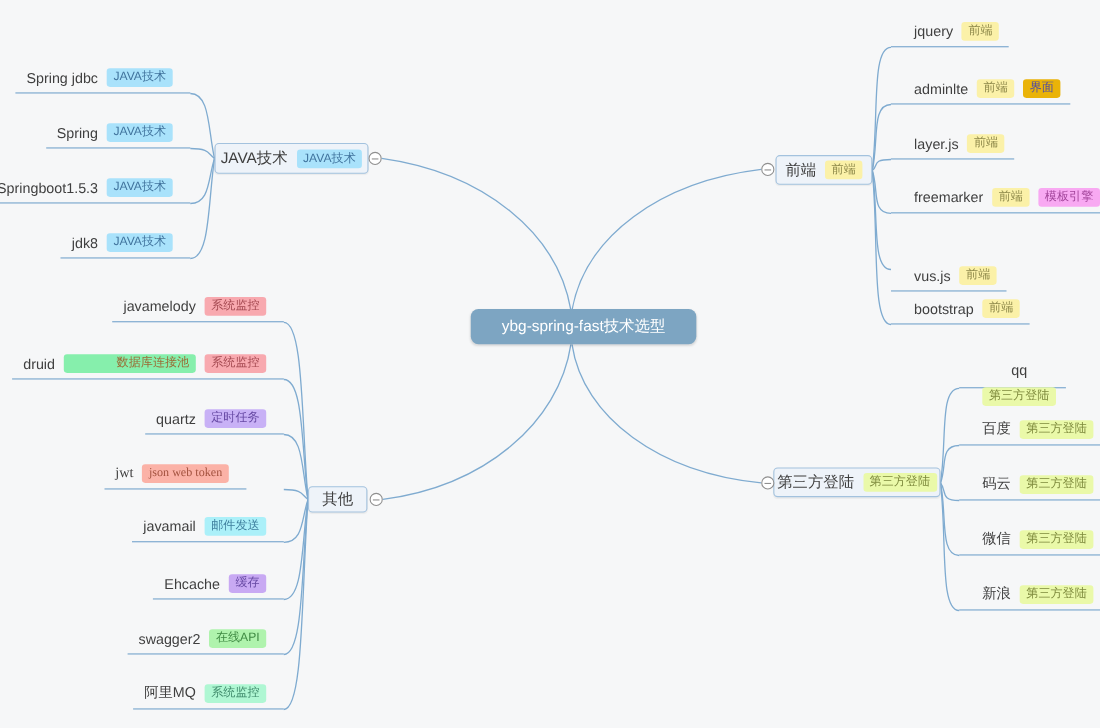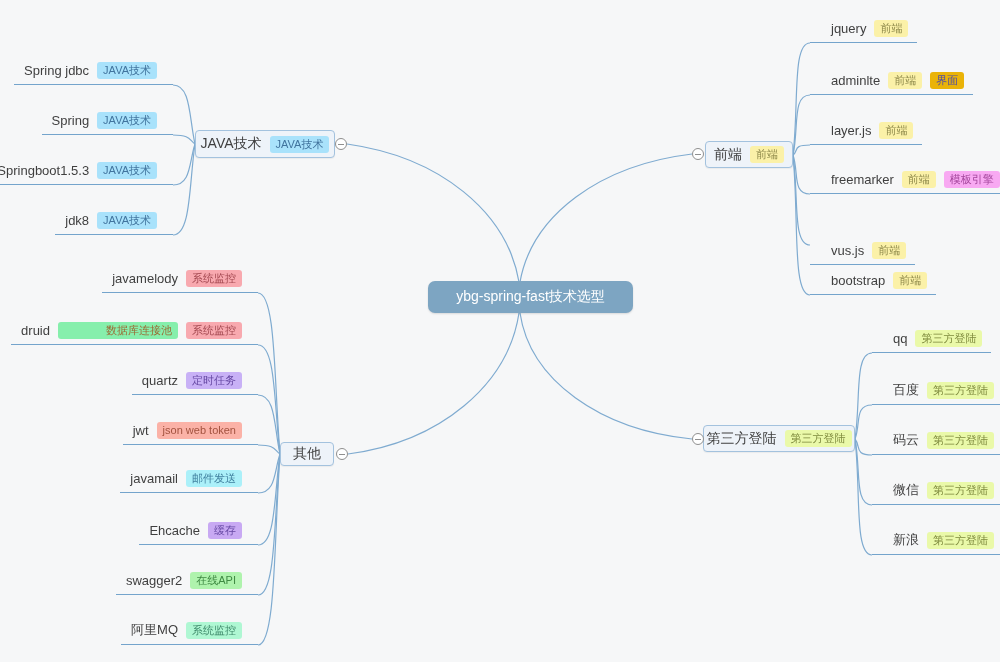--- a/index.html
+++ b/index.html
@@ -189,21 +189,21 @@
       </div>
       <div class="child-row left" style="top: 321px; right: 742px;">
         <span class="child-label">druid</span>
         <span class="tag" style="background: #86efac; color: rgb(154, 107, 53); padding-left: 48px;">数据库连接池</span>
         <span class="tag" style="background: rgb(248, 169, 175); color: rgb(163, 72, 80);">系统监控</span>
       </div>
       <div class="child-row left" style="top: 371px; right: 742px;">
         <span class="child-label">quartz</span>
         <span class="tag" style="background: rgb(200, 177, 246); color: rgb(102, 72, 163);">定时任务</span>
       </div>
-      <div class="child-row left" style="top: 421px; right: 742px;">
+      <div class="child-row left" style="top: 421px; right: 776px; font-family: Liberation Serif, serif;">
         <span class="child-label">jwt</span>
         <span class="tag" style="background: rgb(251, 178, 167); color: rgb(163, 82, 63);">json web token</span>
       </div>
       <div class="child-row left" style="top: 469px; right: 742px; text-align: right;">
         <span class="child-label">javamail</span>
         <span class="tag" style="background: rgb(171, 240, 249); color: rgb(63, 127, 158);">邮件发送</span>
       </div>
       <div class="child-row left" style="top: 521px; right: 742px;">
         <span class="child-label">Ehcache</span>
         <span class="tag" style="background: rgb(200, 169, 243); color: rgb(102, 72, 163);">缓存</span>
@@ -214,21 +214,21 @@
       </div>
       <div class="child-row left" style="top: 621px; right: 742px;">
         <span class="child-label">阿里MQ</span>
         <span class="tag" style="background: rgb(175, 247, 211); color: rgb(63, 138, 107);">系统监控</span>
       </div>
       <div class="branch-node" style="left: 703px; top: 425px; width: 152px; height: 27px;">
         <span class="branch-label">第三方登陆</span>
         <span class="tag" style="background: rgb(234, 249, 169); color: rgb(126, 138, 61);">第三方登陆</span>
       </div>
       <div class="collapse-icon" style="left: 692px; top: 433px;"></div>
-      <div class="child-row right" style="top: 329px; left: 872px;">
+      <div class="child-row right" style="top: 329px; left: 872px; flex-direction: column;">
         <span class="child-label">qq</span>
         <span class="tag" style="background: rgb(234, 249, 169); color: rgb(126, 138, 61);">第三方登陆</span>
       </div>
       <div class="child-row right" style="top: 381px; left: 872px;">
         <span class="child-label">百度</span>
         <span class="tag" style="background: rgb(234, 249, 169); color: rgb(126, 138, 61);">第三方登陆</span>
       </div>
       <div class="child-row right" style="top: 431px; left: 872px;">
         <span class="child-label">码云</span>
         <span class="tag" style="background: rgb(234, 249, 169); color: rgb(126, 138, 61);">第三方登陆</span>

